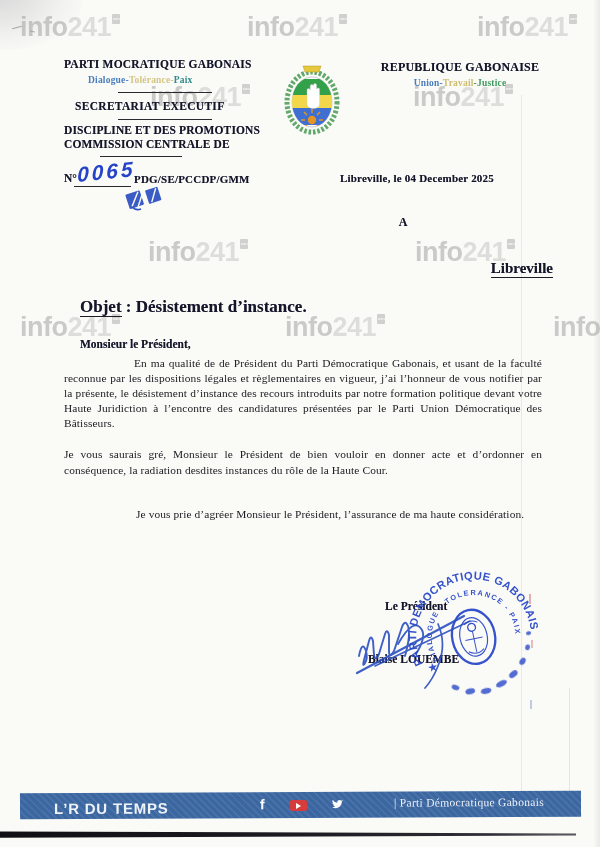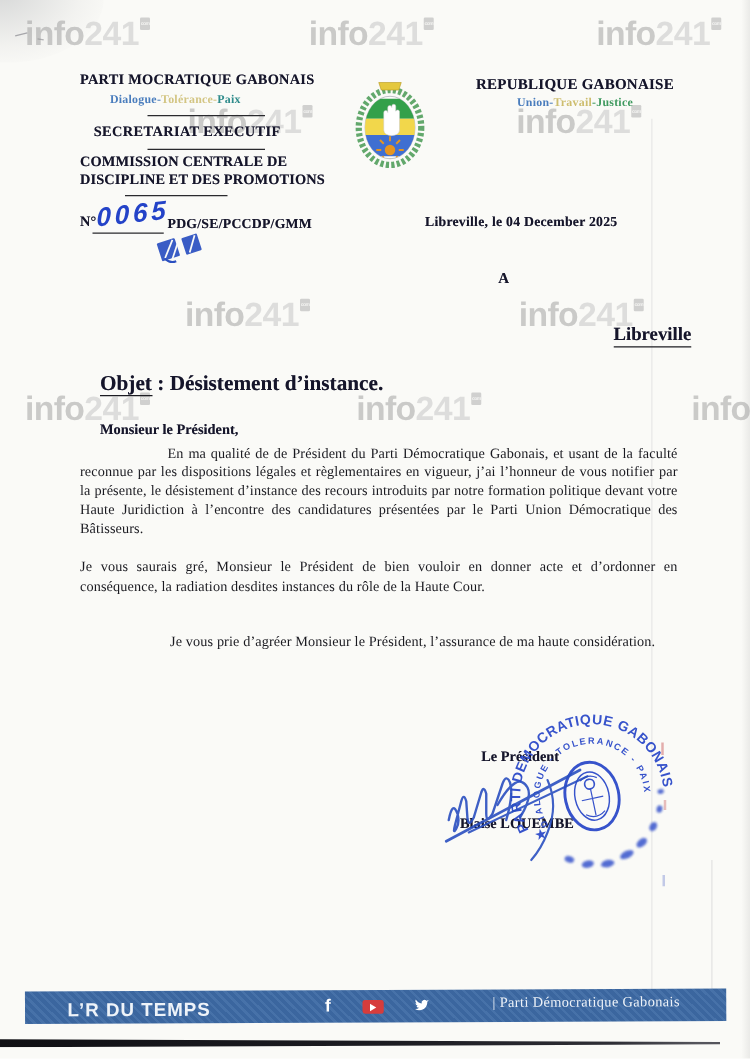--- a/index.html
+++ b/index.html
@@ -134,22 +134,22 @@
     </div>
 
   <div class="content">
 
     <div class="abs h-org hdr">PARTI MOCRATIQUE GABONAIS</div>
     <div class="abs h-motto m-left"><span class="c-blue">Dialogue</span><span class="c-blue">-</span><span class="c-yel">Tolérance</span><span class="c-yel">-</span><span class="c-teal">Paix</span></div>
     <div class="abs rule rule1"></div>
     <div class="abs h-sec hdr">SECRETARIAT EXECUTIF</div>
     <div class="abs rule rule2"></div>
     <div class="abs h-com hdr">
+      <div>DISCIPLINE ET DES PROMOTIONS</div>
       <div>COMMISSION CENTRALE DE</div>
-      <div>DISCIPLINE ET DES PROMOTIONS</div>
     </div>
     <div class="abs rule rule3"></div>
 
     <svg class="abs" style="left:283px;top:64px;" width="58" height="72" viewBox="0 0 58 72">
       <ellipse cx="29" cy="38" rx="25" ry="30" fill="none" stroke="#3c9448" stroke-width="5" stroke-dasharray="2.6 1.8" opacity=".8"></ellipse>
       <path d="M20 2 h18 l-2 6 h-14 z" fill="#e4c83e" stroke="#b89a20" stroke-width=".5"></path>
       <ellipse cx="29" cy="38" rx="20" ry="25" fill="#fdfdfb" stroke="#9aa0a8" stroke-width=".5"></ellipse>
       <clipPath id="em">
           <ellipse cx="29" cy="38" rx="20" ry="25"></ellipse>
         </clipPath>

